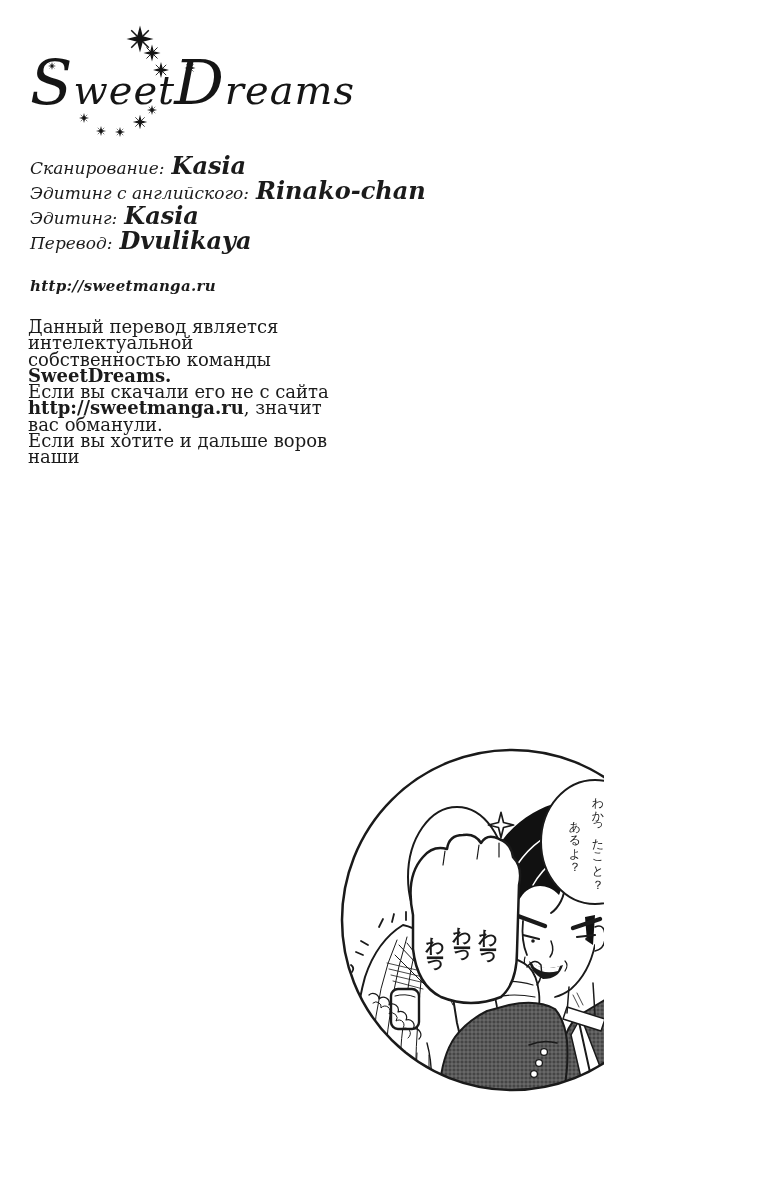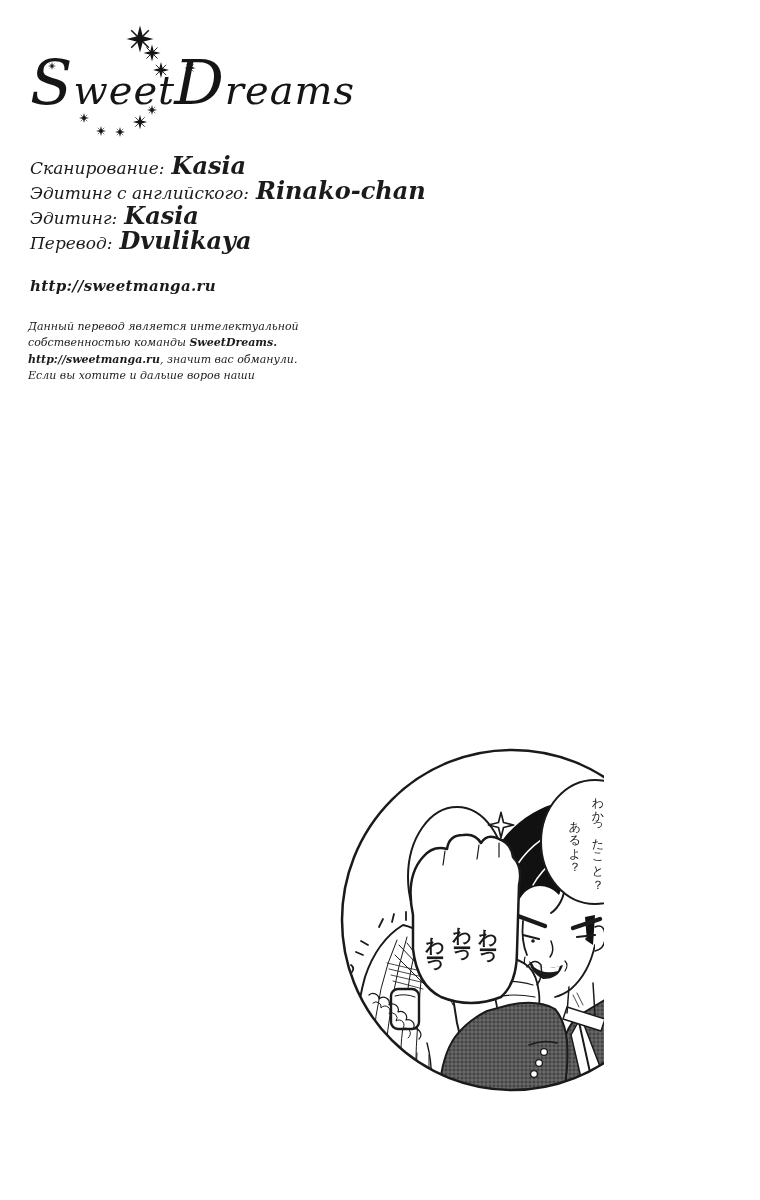--- a/index.html
+++ b/index.html
@@ -14,21 +14,21 @@
 
   
   .credits{position:absolute;left:30px;top:151px;font-family:"DejaVu Serif",serif;font-style:italic;}
   .credit-row{height:25px;font-size:17px;white-space:nowrap;}
   .c-value{font-weight:bold;font-size:24px;margin-left:7px;}
 
   
   .site-url{position:absolute;left:30px;top:277px;font-family:"DejaVu Serif",serif;font-style:italic;font-weight:bold;font-size:15px;letter-spacing:.3px;}
 
   
-  .notice{position:absolute;left:28px;top:319px;width:330px;font-family:"DejaVu Serif",serif;font-style:italic;font-size:11px;line-height:16.3px;}
+  .notice{position:absolute;left:28px;top:319px;width:330px;font-family:"DejaVu Serif",serif;font-size:18px;line-height:16.3px;}
   .notice .b{font-weight:bold;}
 
   
   .illustration{position:absolute;left:337px;top:745px;}
   .vtext{writing-mode:vertical-rl;text-orientation:upright;font-family:"DejaVu Sans",sans-serif;fill:#1a1a1a;}
   .btext{font-size:12px;}
   .btext2{font-size:12.5px;}
   .sfx{font-size:19px;font-weight:bold;letter-spacing:3px;}
 </style>
 </head>
@@ -74,20 +74,21 @@
     <div class="credit-row">
       <span class="c-label">Перевод:</span><span class="c-value">Dvulikaya</span>
     </div>
   </div>
 
   <div class="site-url">http://sweetmanga.ru</div>
 
   <div class="notice">
     <div class="n-line"><span>Данный перевод является интелектуальной</span></div>
     <div class="n-line"><span>собственностью команды </span><span class="b">SweetDreams.</span></div>
+    <div class="n-line"><span>Если вы скачали его не с сайта</span></div>
     <div class="n-line"><span class="b">http://sweetmanga.ru</span><span>, значит вас обманули.</span></div>
     <div class="n-line"><span>Если вы хотите и дальше воров наши</span></div>
   </div>
 
   <svg class="illustration" width="350" height="350" viewBox="0 0 350 350">
     <defs>
       <clipPath id="cclip">
           <circle cx="175" cy="175" r="170"></circle>
         </clipPath>
       <pattern id="tone" width="4" height="4" patternUnits="userSpaceOnUse">

